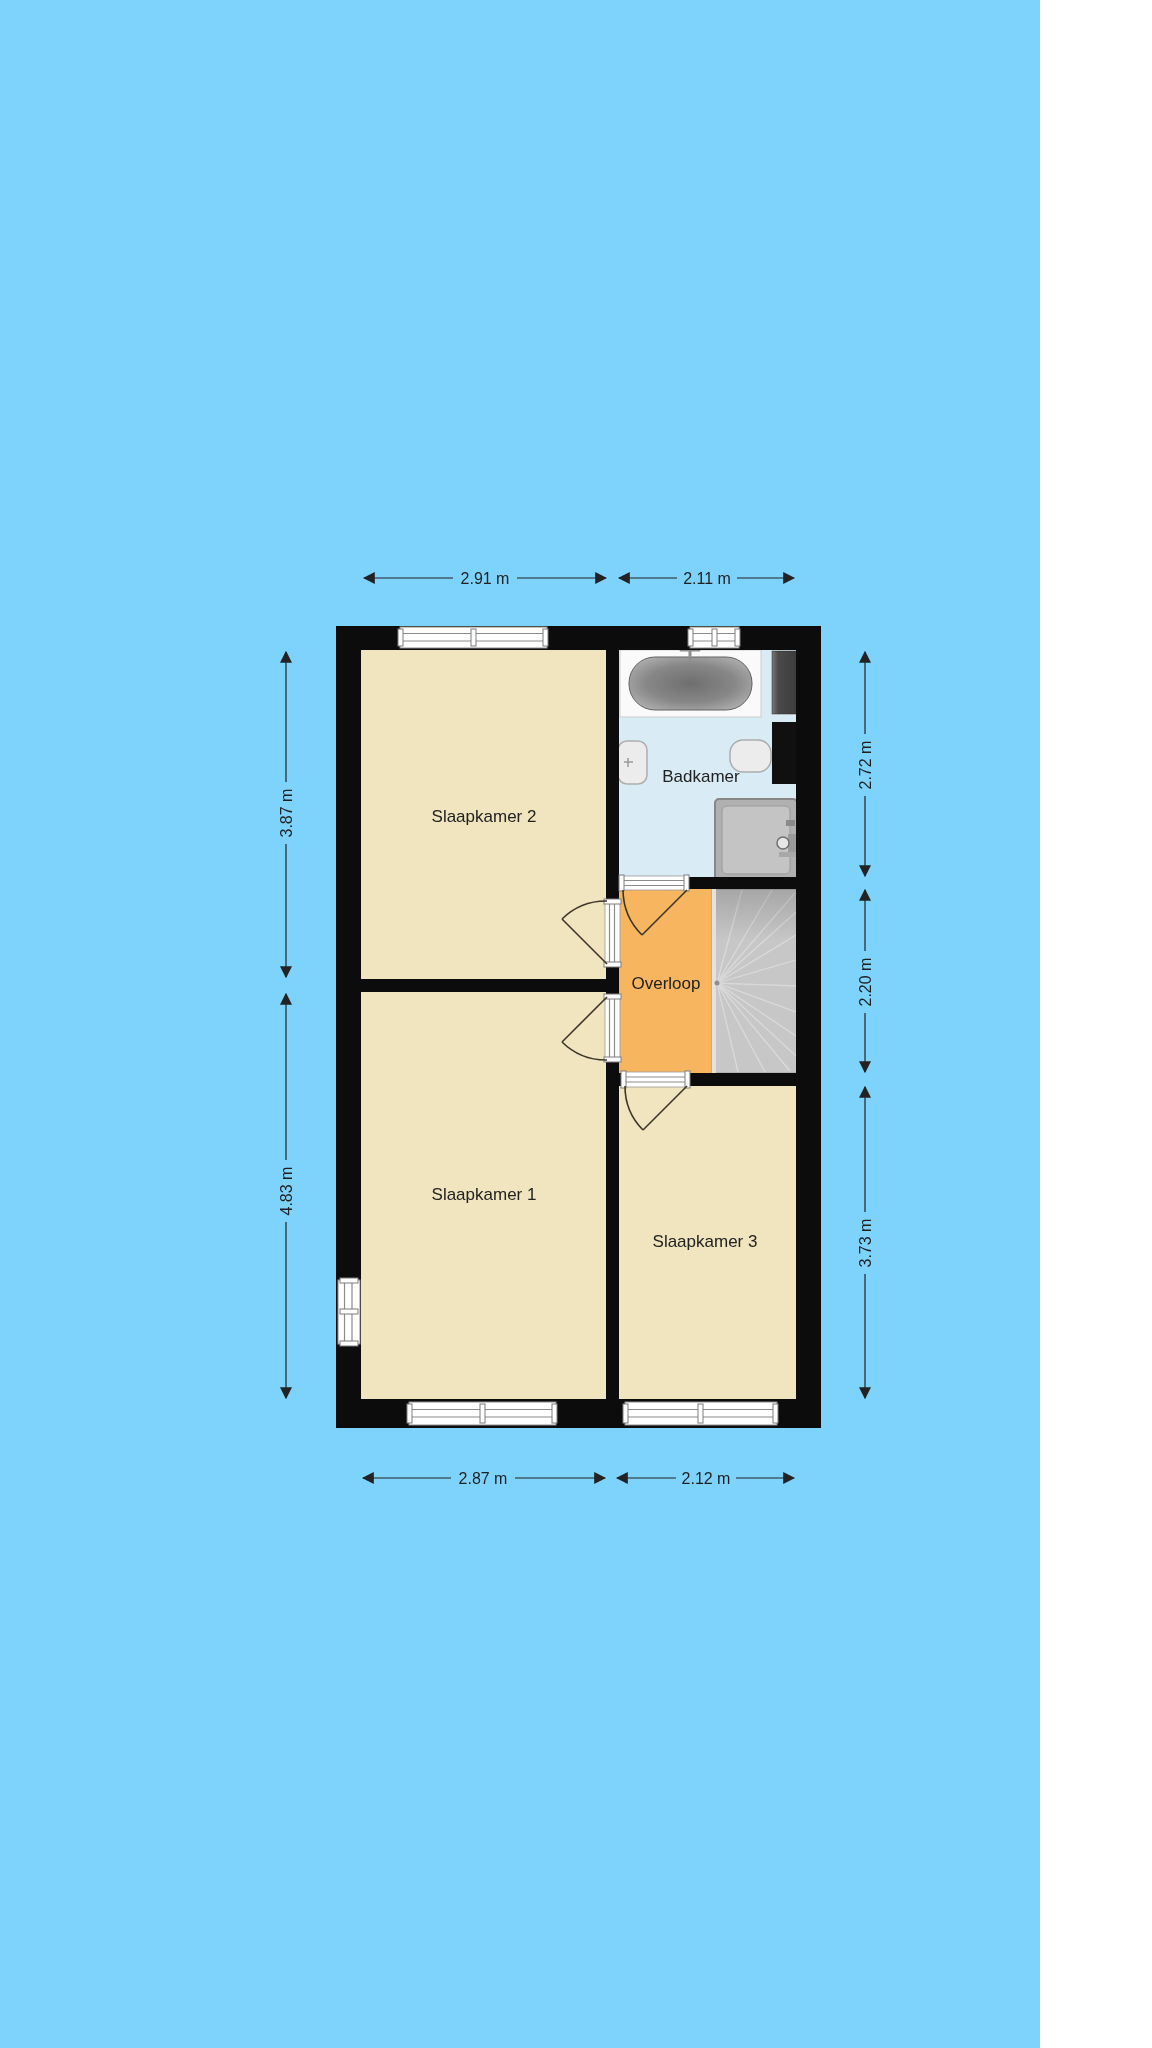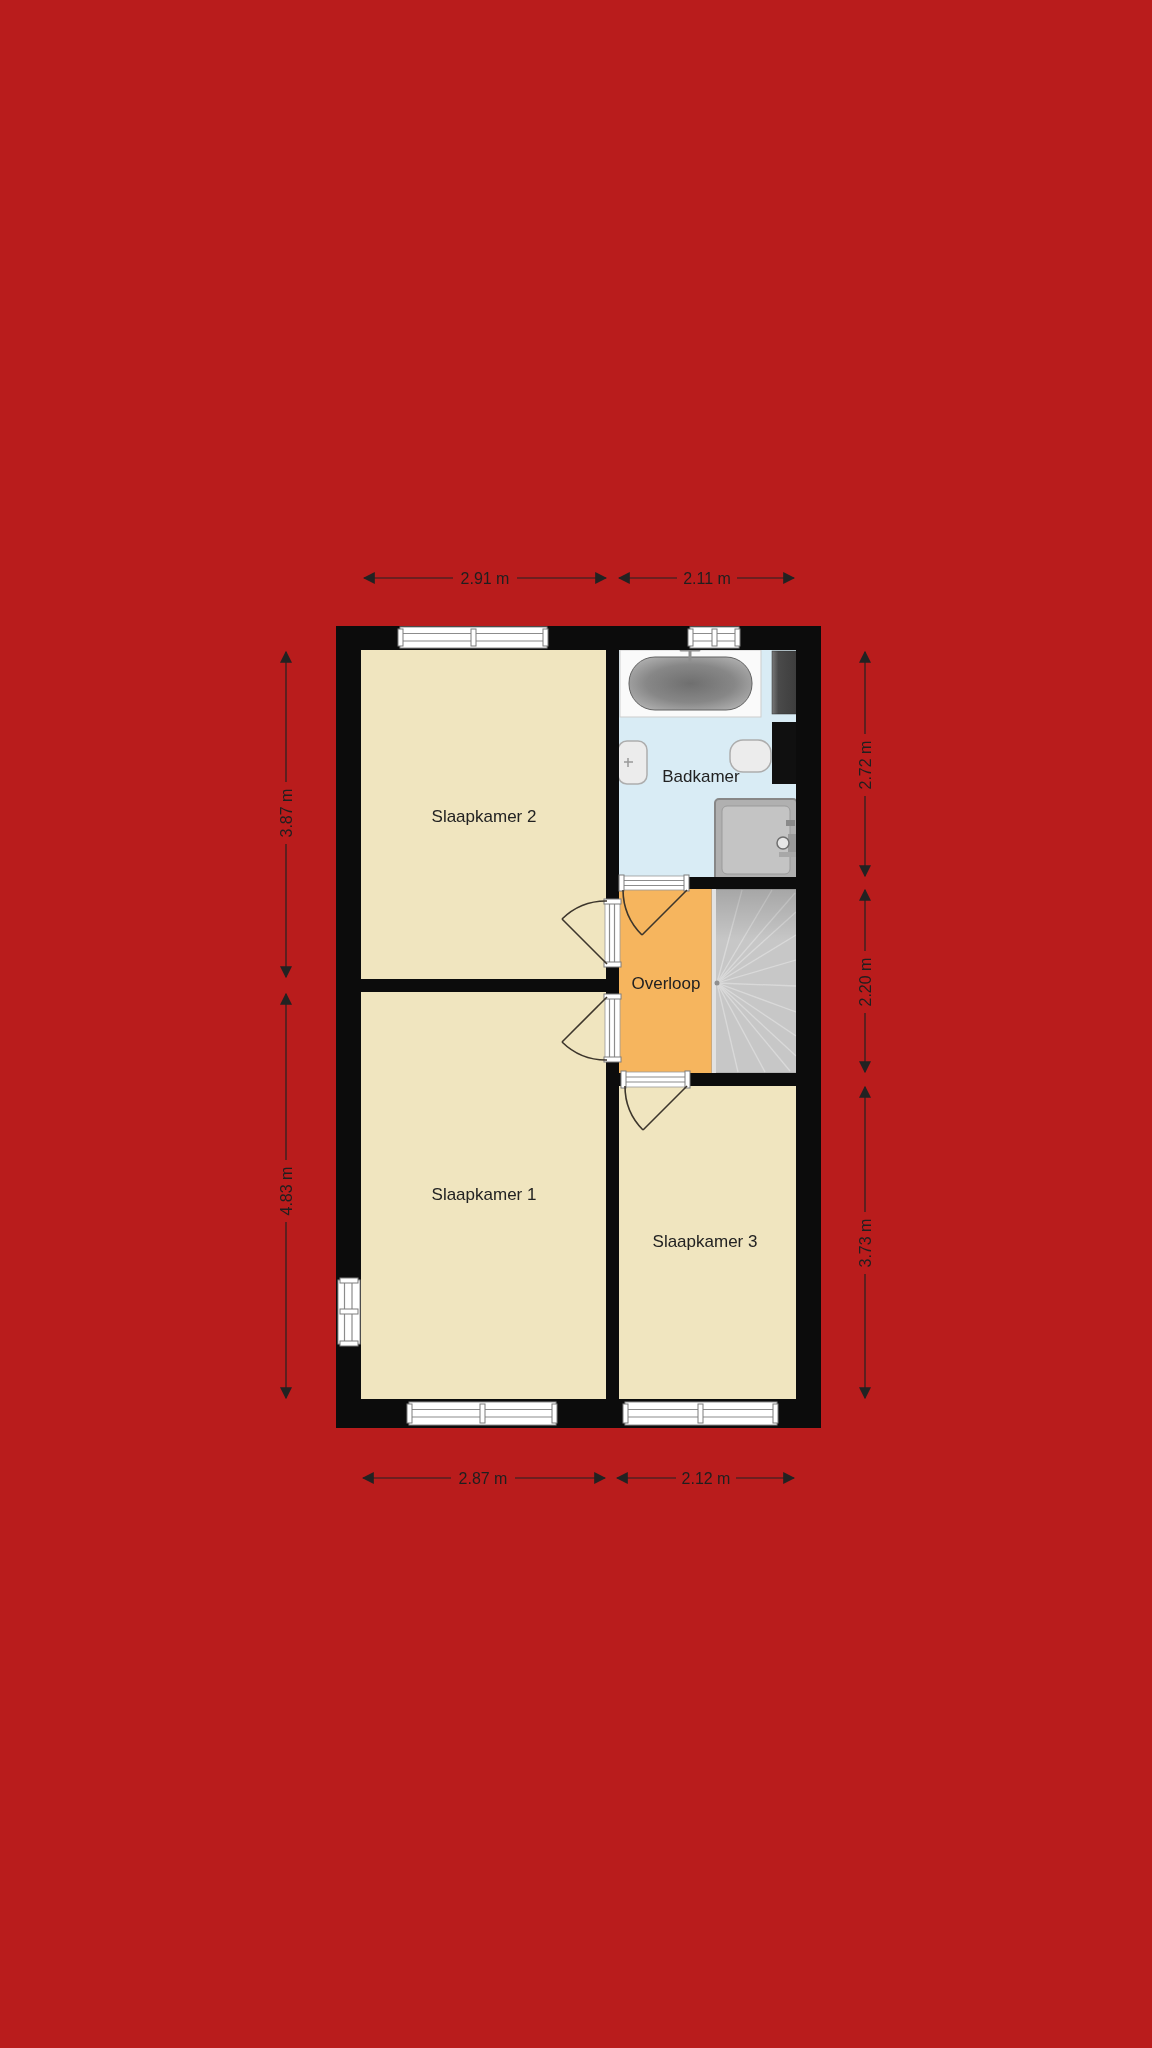--- a/index.html
+++ b/index.html
@@ -1,17 +1,17 @@
 <!DOCTYPE html>
 <html><head>
 <meta charset="utf-8">
 <style>
   html,body{margin:0;padding:0;background:#ffffff;}
   body{font-family:"Liberation Sans", sans-serif;}
-  .canvas{position:relative;width:1152px;height:2048px;background:#b91c1c;overflow:hidden;}
+  .canvas{position:relative;width:1040px;height:2048px;background:#7dd3fc;overflow:hidden;}
   svg{position:absolute;inset:0;}
   text{fill:#1f1f1f;}
   .room-label{font-size:17px;fill:#222222;text-anchor:middle;}
   .dim-label{font-size:16px;fill:#1f1f1f;text-anchor:middle;}
   .dim-line{stroke:#222222;stroke-width:1.2;fill:none;}
   .wall{fill:#0c0c0c;}
   .win{fill:#ffffff;stroke:#8c8c8c;stroke-width:1;}
   .win-line{stroke:#8c8c8c;stroke-width:1.2;}
   .mullion{fill:#ffffff;stroke:#7d7d7d;stroke-width:1;}
   .door-open{fill:#ffffff;stroke:#9a9a9a;stroke-width:0.8;}

